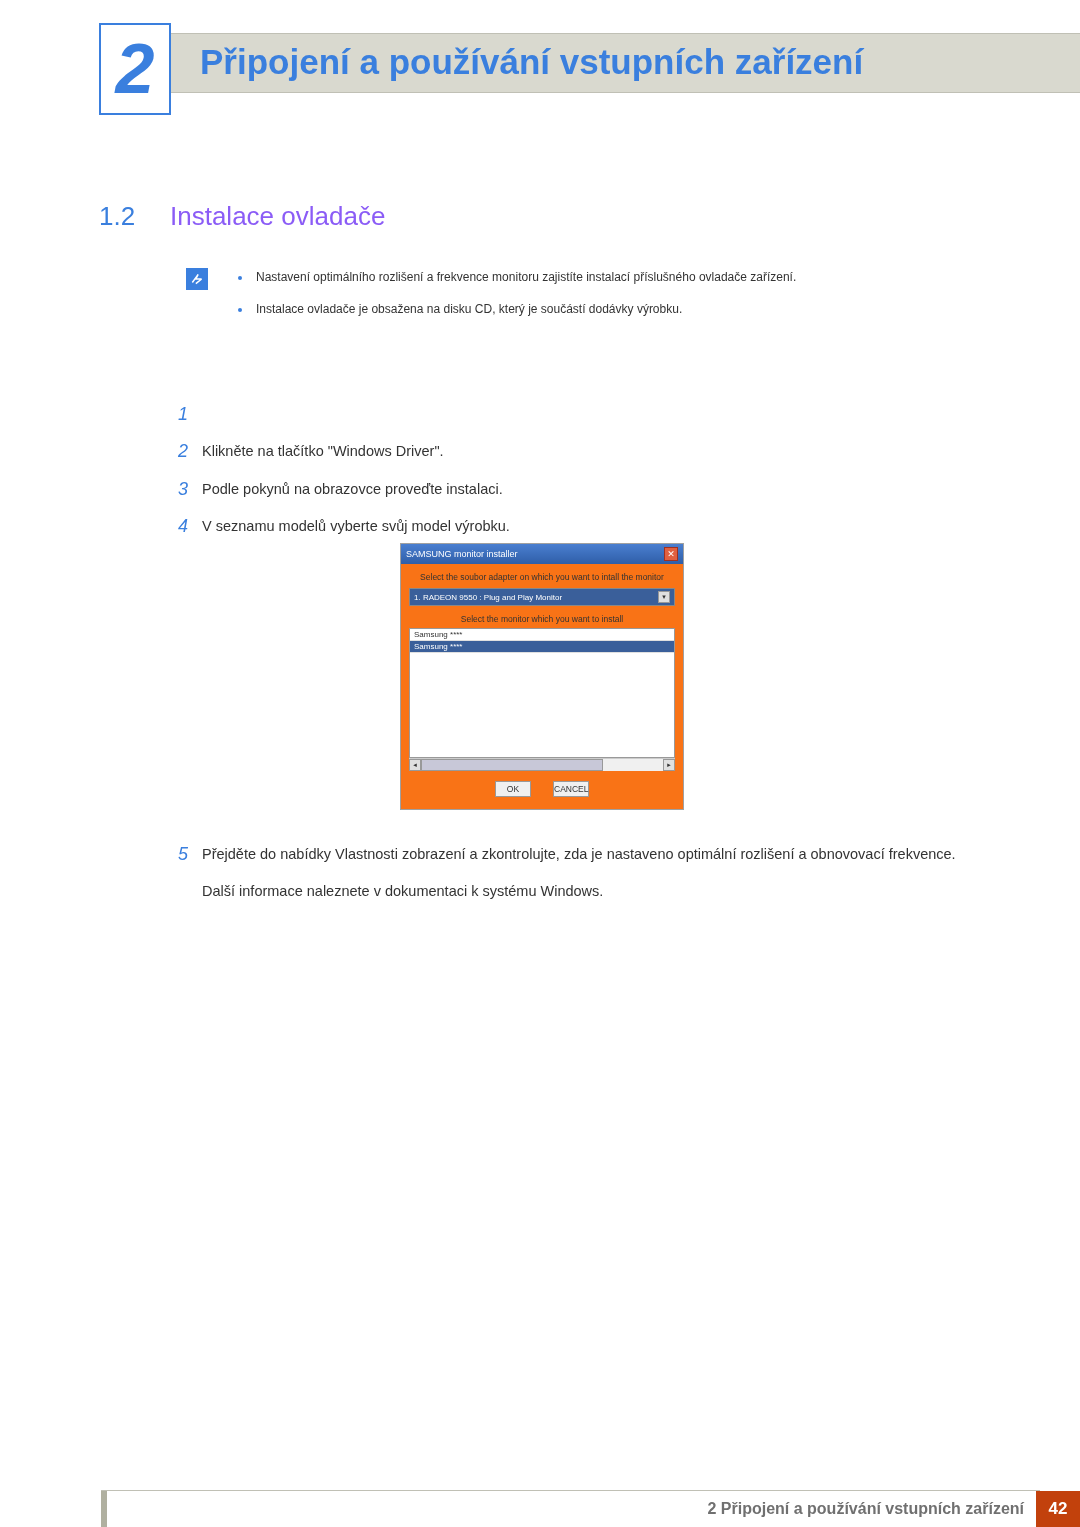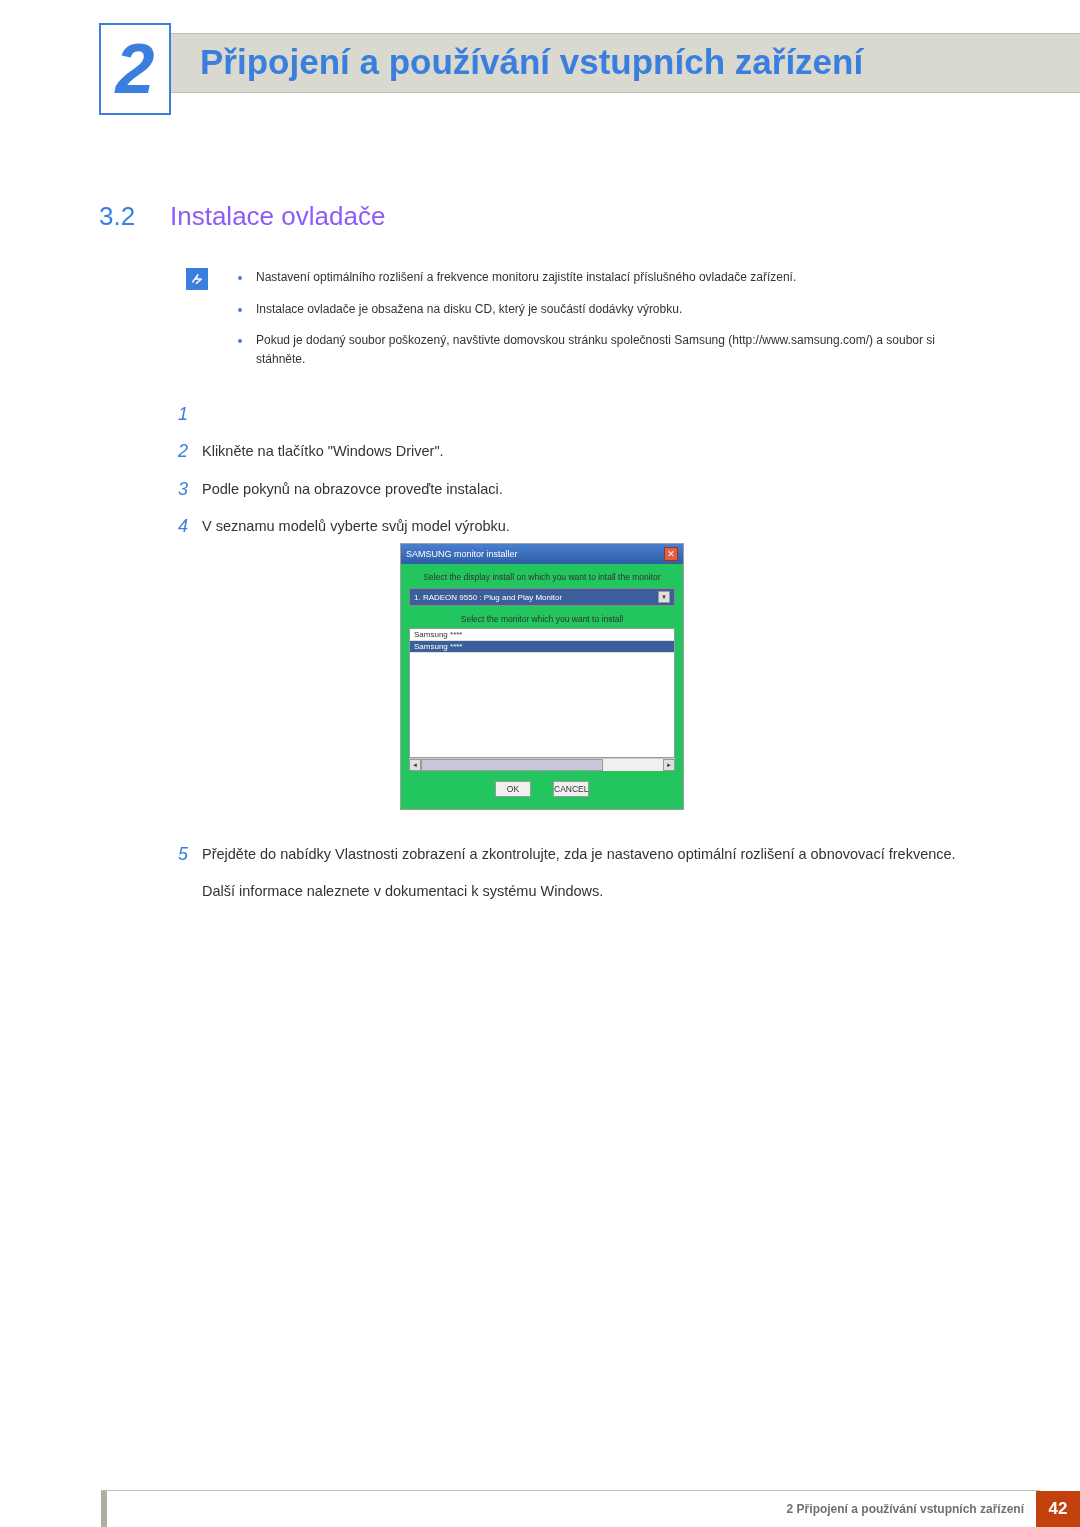--- a/index.html
+++ b/index.html
@@ -125,21 +125,21 @@
   .step-text {
     font-size: 14.5px;
     color: #333;
     line-height: 1.6;
   }
   .dialog {
     position: absolute;
     top: 543px;
     left: 400px;
     width: 284px;
-    background: #22c55e;
+    background: #f97316;
     border: 1px solid #a0a0a0;
     font-size: 9px;
   }
   .dialog-titlebar {
     background: linear-gradient(#4a7fd0, #2f5ea8);
     color: #fff;
     padding: 3px 5px;
     display: flex;
     justify-content: space-between;
     align-items: center;
@@ -254,21 +254,21 @@
   .footer {
     position: absolute;
     bottom: 0;
     left: 0;
     right: 0;
     display: flex;
     justify-content: flex-end;
     align-items: center;
   }
   .footer-text {
-    font-size: 12px;
+    font-size: 16px;
     font-weight: bold;
     color: #707070;
     margin-right: 12px;
   }
   .footer-page {
     background: #c2410c;
     color: #fff;
     width: 44px;
     height: 36px;
     display: flex;
@@ -296,33 +296,32 @@
 </style>
 </head>
 <body>
 
 <div class="top-bar"></div>
 <div class="chapter-box">
   <span class="chapter-num">2</span>
 </div>
 <div class="chapter-title">Připojení a používání vstupních zařízení</div>
 
-<div class="section-num">3.2</div>
+<div class="section-num">1.2</div>
 <div class="section-title">Instalace ovladače</div>
 
 <div class="note-icon">
   <svg viewBox="0 0 24 24" fill="none" stroke="#fff" stroke-width="2.5">
     <path d="M4 18 L14 4 M14 4 L10 12 L20 12 M20 12 L10 20"></path>
   </svg>
 </div>
 
 <ul class="note-list">
   <li><span>Nastavení optimálního rozlišení a frekvence monitoru zajistíte instalací příslušného ovladače zařízení.</span></li>
   <li><span>Instalace ovladače je obsažena na disku CD, který je součástí dodávky výrobku.</span></li>
-  <li><span>Pokud je dodaný soubor poškozený, navštivte domovskou stránku společnosti Samsung (http://www.samsung.com/) a soubor si stáhněte.</span></li>
 </ul>
 
 <div class="steps">
   <div class="step">
     <span class="step-num">1</span>
   </div>
   <div class="step">
     <span class="step-num">2</span>
     <span class="step-text">Klikněte na tlačítko "Windows Driver".</span>
   </div>
@@ -335,21 +334,21 @@
     <span class="step-text">V seznamu modelů vyberte svůj model výrobku.</span>
   </div>
 </div>
 
 <div class="dialog">
   <div class="dialog-titlebar">
     <span>SAMSUNG monitor installer</span>
     <span class="dialog-close">✕</span>
   </div>
   <div class="dialog-body">
-    <div class="dialog-label1">Select the display install on which you want to intall the monitor</div>
+    <div class="dialog-label1">Select the soubor adapter on which you want to intall the monitor</div>
     <div class="adapter-select">
       <span>1. RADEON 9550 : Plug and Play Monitor</span>
       <span class="dropdown-arrow">▾</span>
     </div>
     <div class="dialog-label2">Select the monitor which you want to install</div>
     <div class="monitor-list">
       <div class="monitor-list-item">Samsung ****</div>
       <div class="monitor-list-item sel">Samsung ****</div>
     </div>
     <div class="scrollbar-row">

